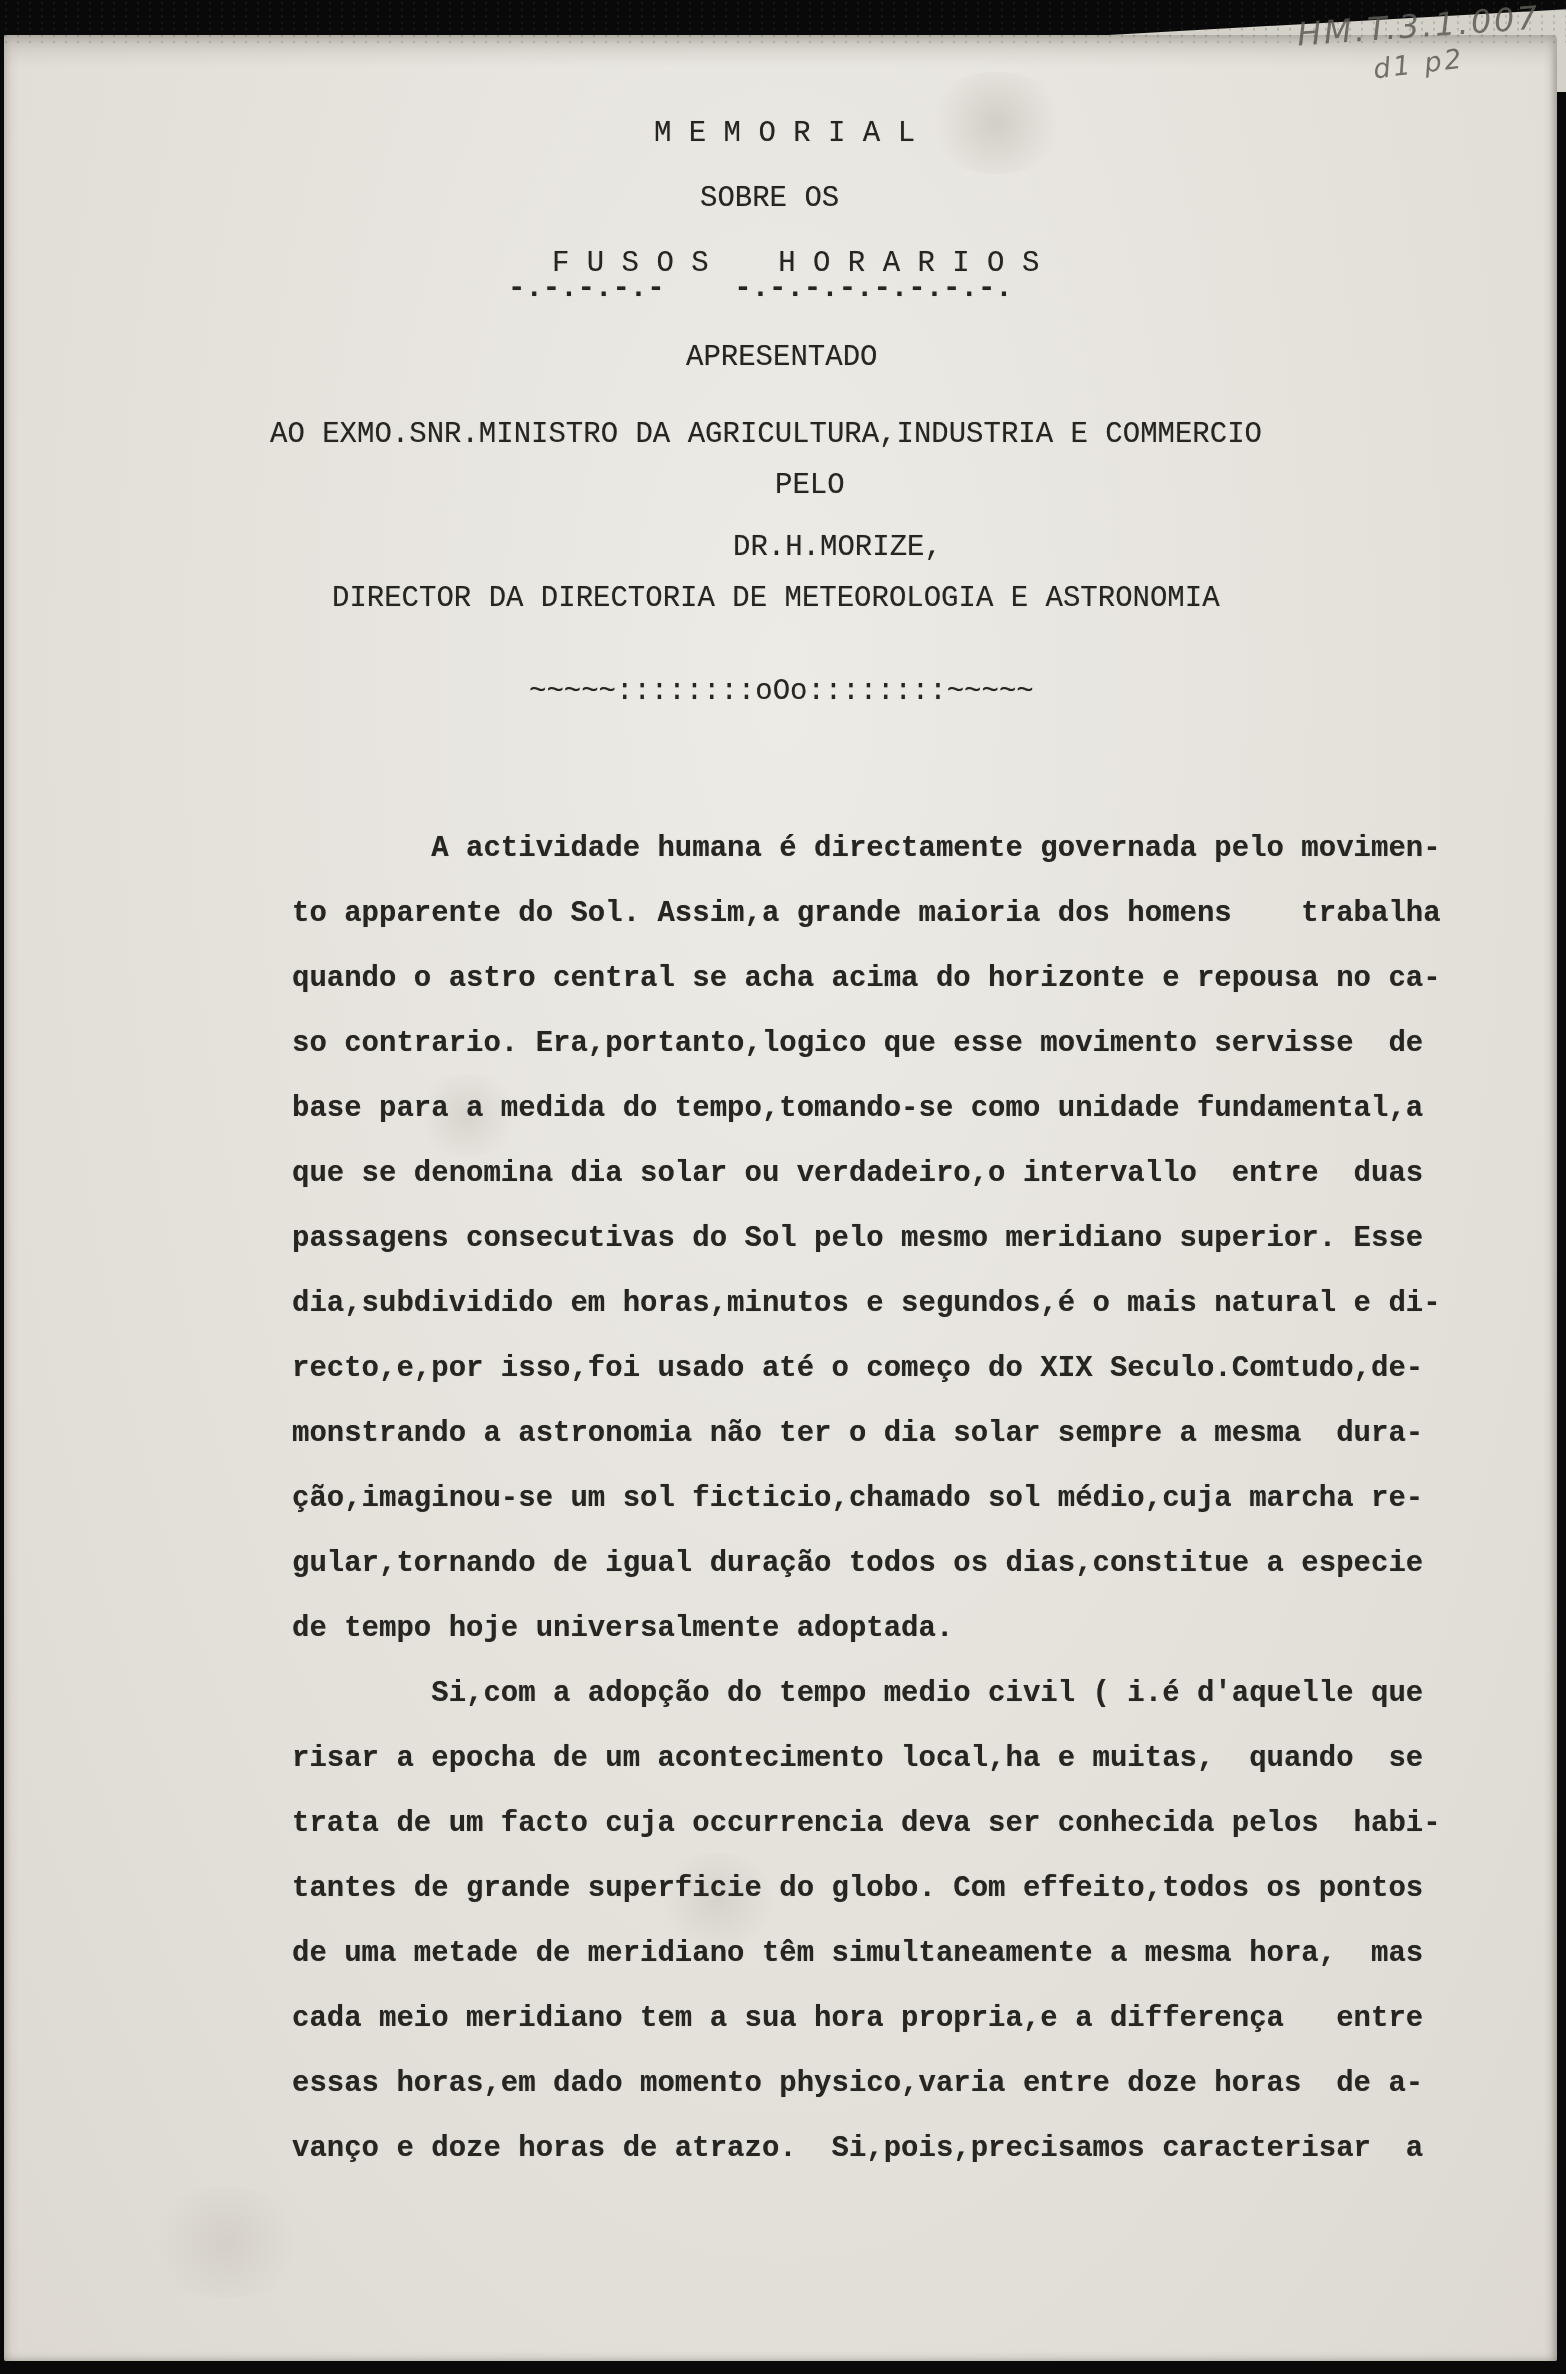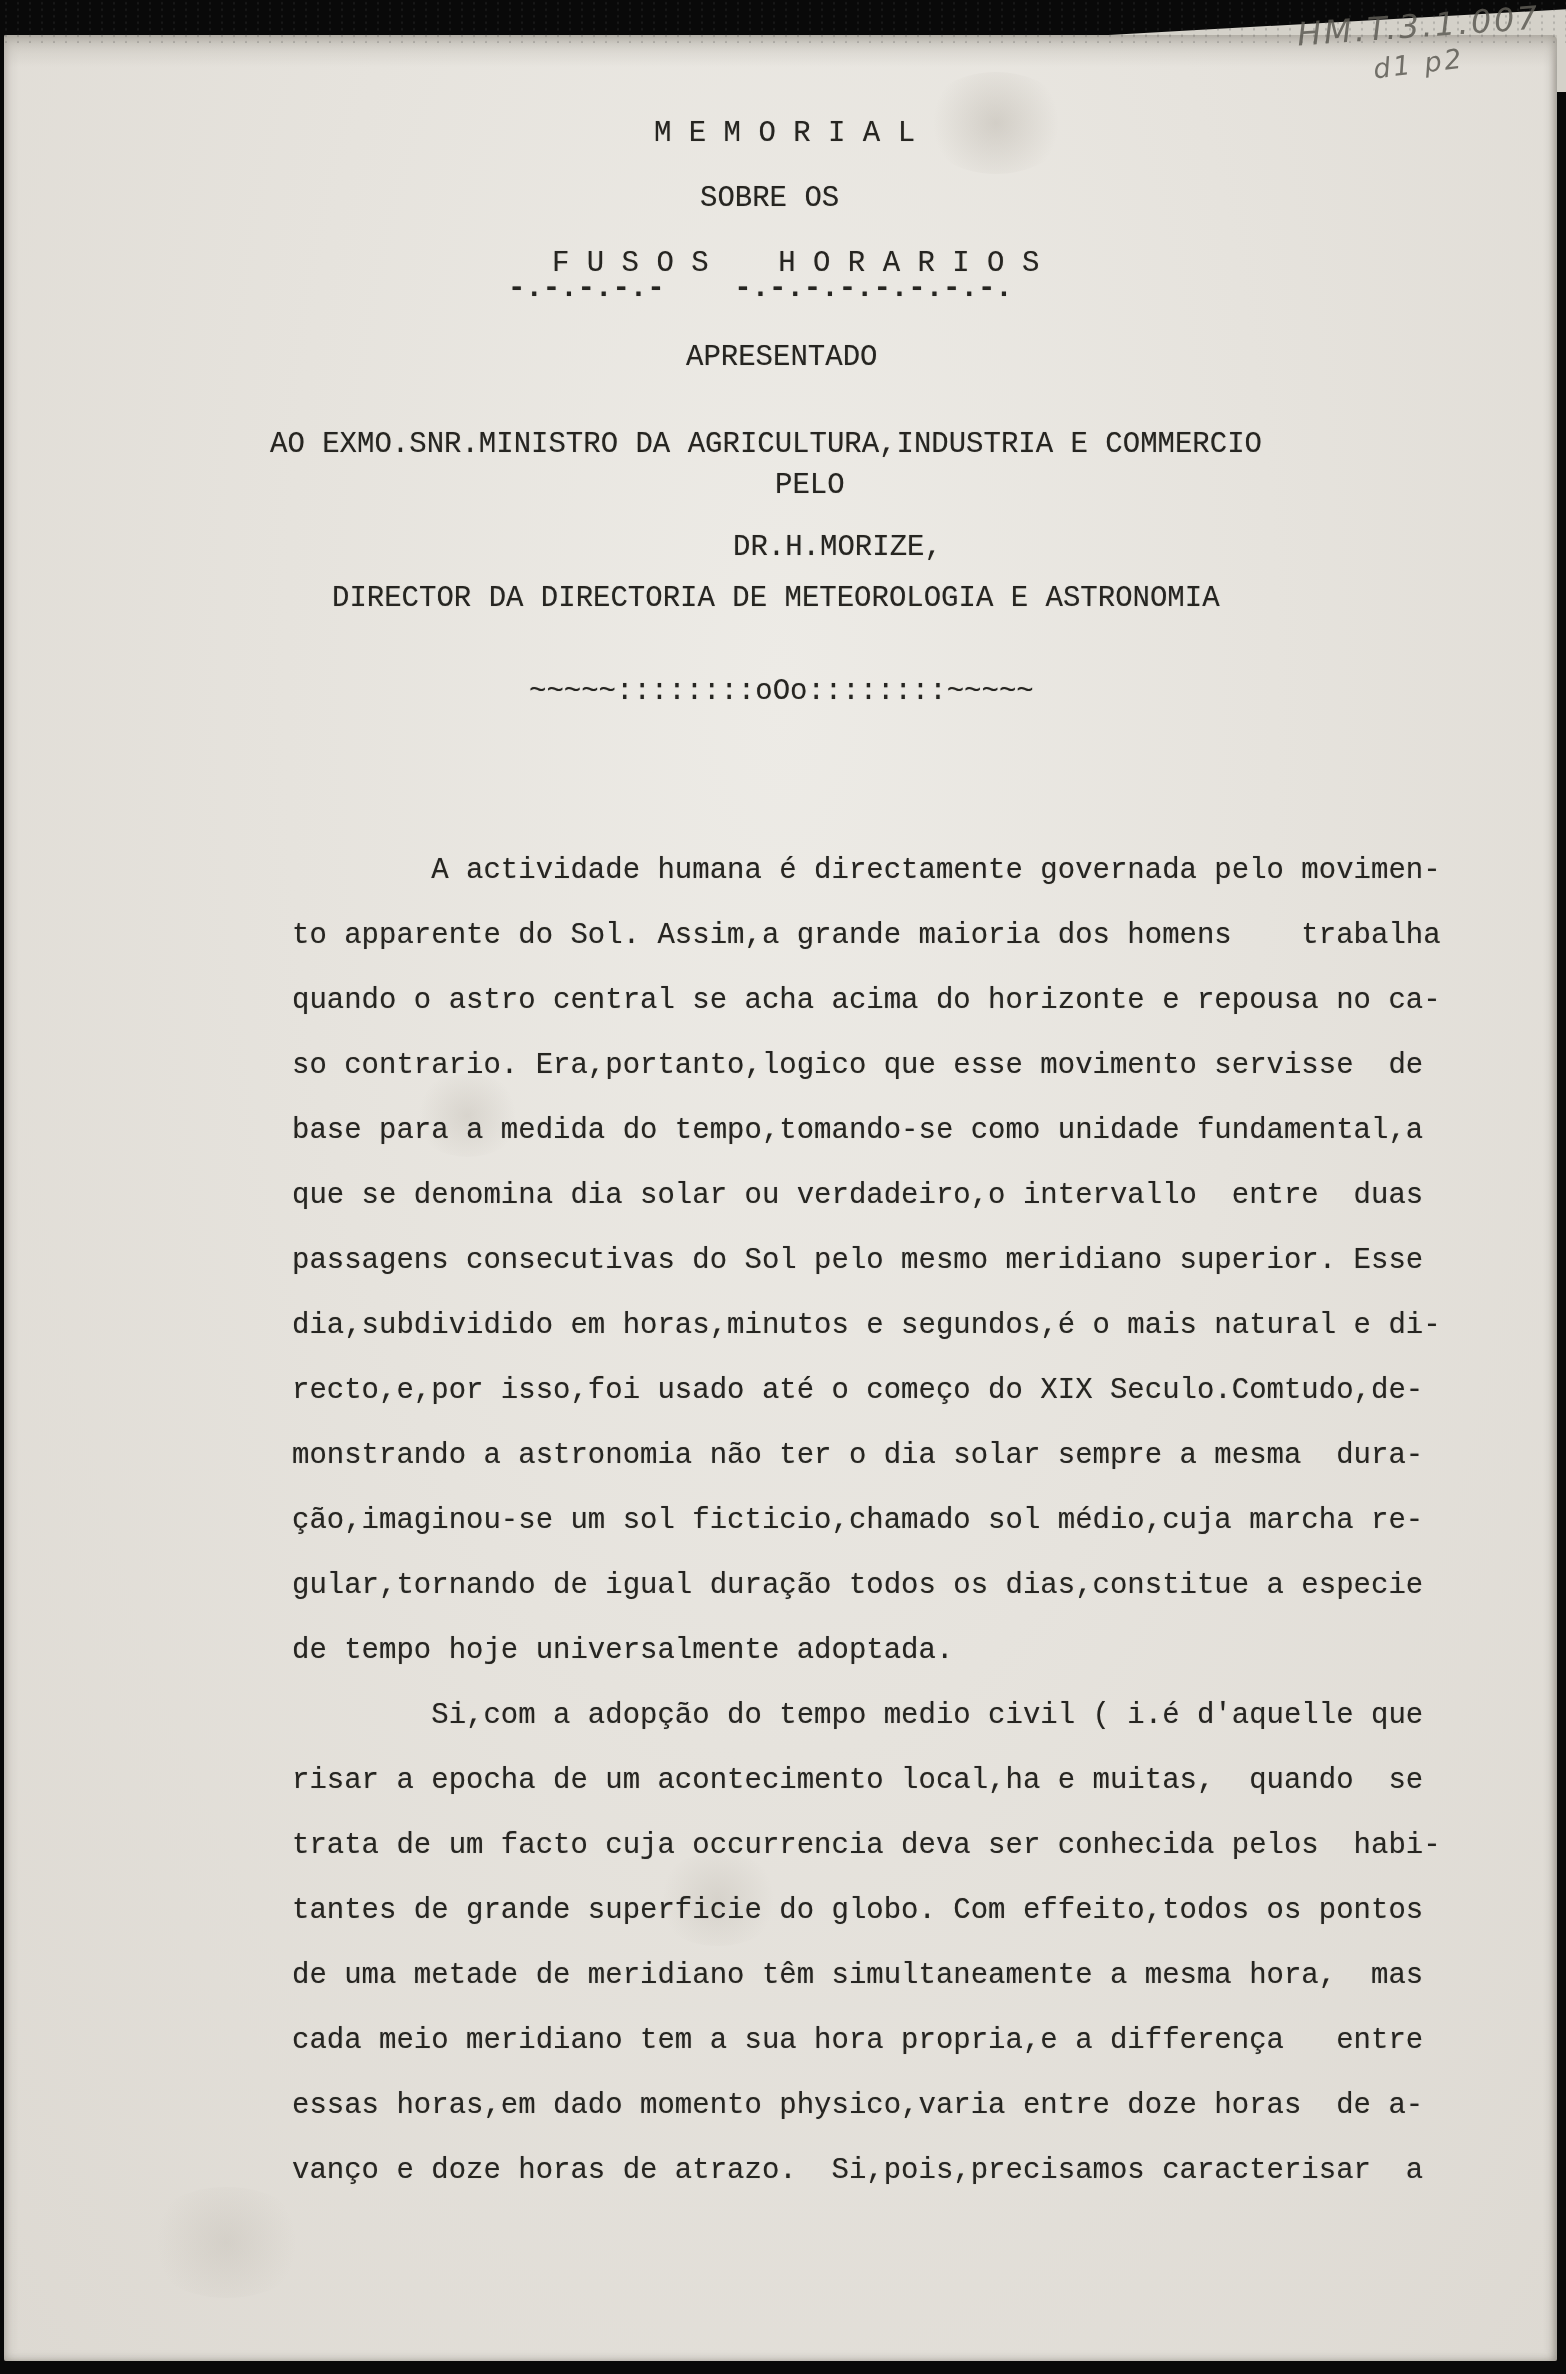--- a/index.html
+++ b/index.html
@@ -34,26 +34,26 @@
   .ann-ref{left:1297px;top:7.4px;font-size:32px;transform:rotate(-4deg);}
   .ann-page{left:1373px;top:48px;font-size:27px;transform:rotate(-7deg);}
   
   .tw{position:absolute;color:#262521;font-size:29px;line-height:33px;white-space:pre;z-index:4;
       text-shadow:0 0 0.9px rgba(38,37,33,.4);}
   .t-title{left:613px;top:117px;margin-left:41px;}
   .t-sub{left:700px;top:182px;}
   .t-heading{left:506px;top:247px;margin-left:46px;}
   .t-underline{left:508px;top:272px;letter-spacing:0;font-weight:bold;}
   .t-presented{left:686px;top:341px;}
-  .t-addressee{left:270px;top:428px;}
+  .t-addressee{left:270px;top:418px;}
   .t-by{left:775px;top:469px;}
   .t-author{left:733px;top:531px;}
   .t-authortitle{left:332px;top:582px;}
   .t-divider{left:529px;top:675px;}
-  .bodyblock{position:absolute;left:292px;top:838px;z-index:4;}
+  .bodyblock{position:absolute;left:292px;top:816px;z-index:4;font-weight:bold;}
   .bline{color:#262521;font-size:29px;line-height:65px;height:65px;white-space:pre;
          text-shadow:0 0 0.9px rgba(38,37,33,.4);}
 </style>
 </head>
 <body>
 
 <div class="stage">
   <div class="surround-noise"></div>
   <div class="under-sheet"></div>
 

